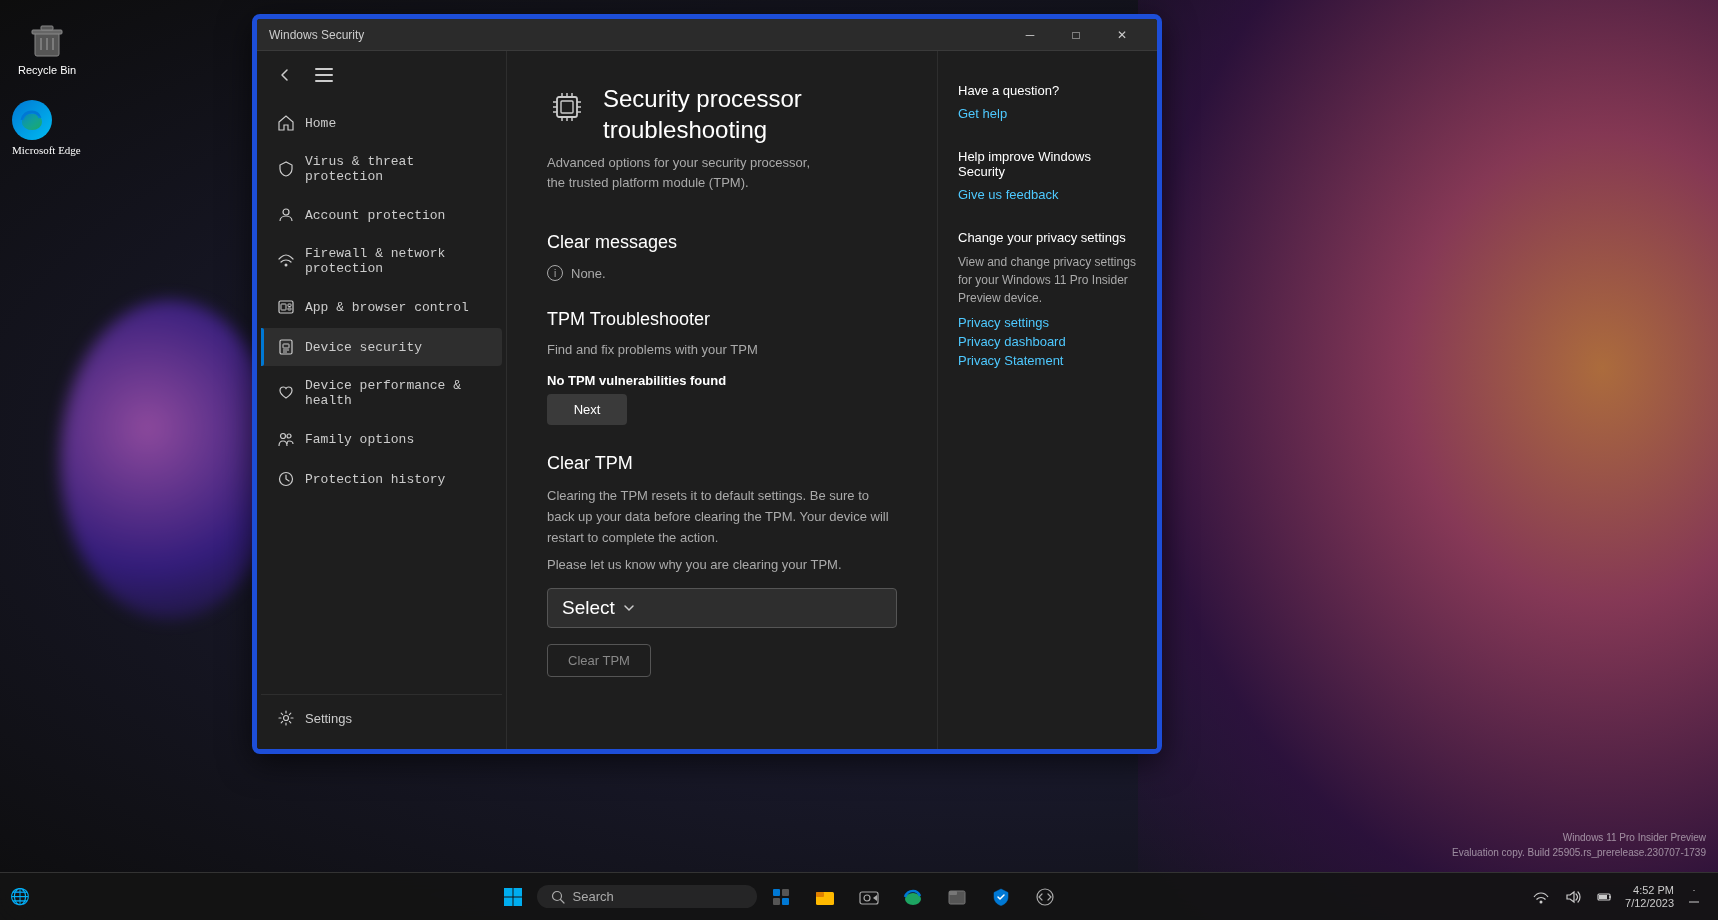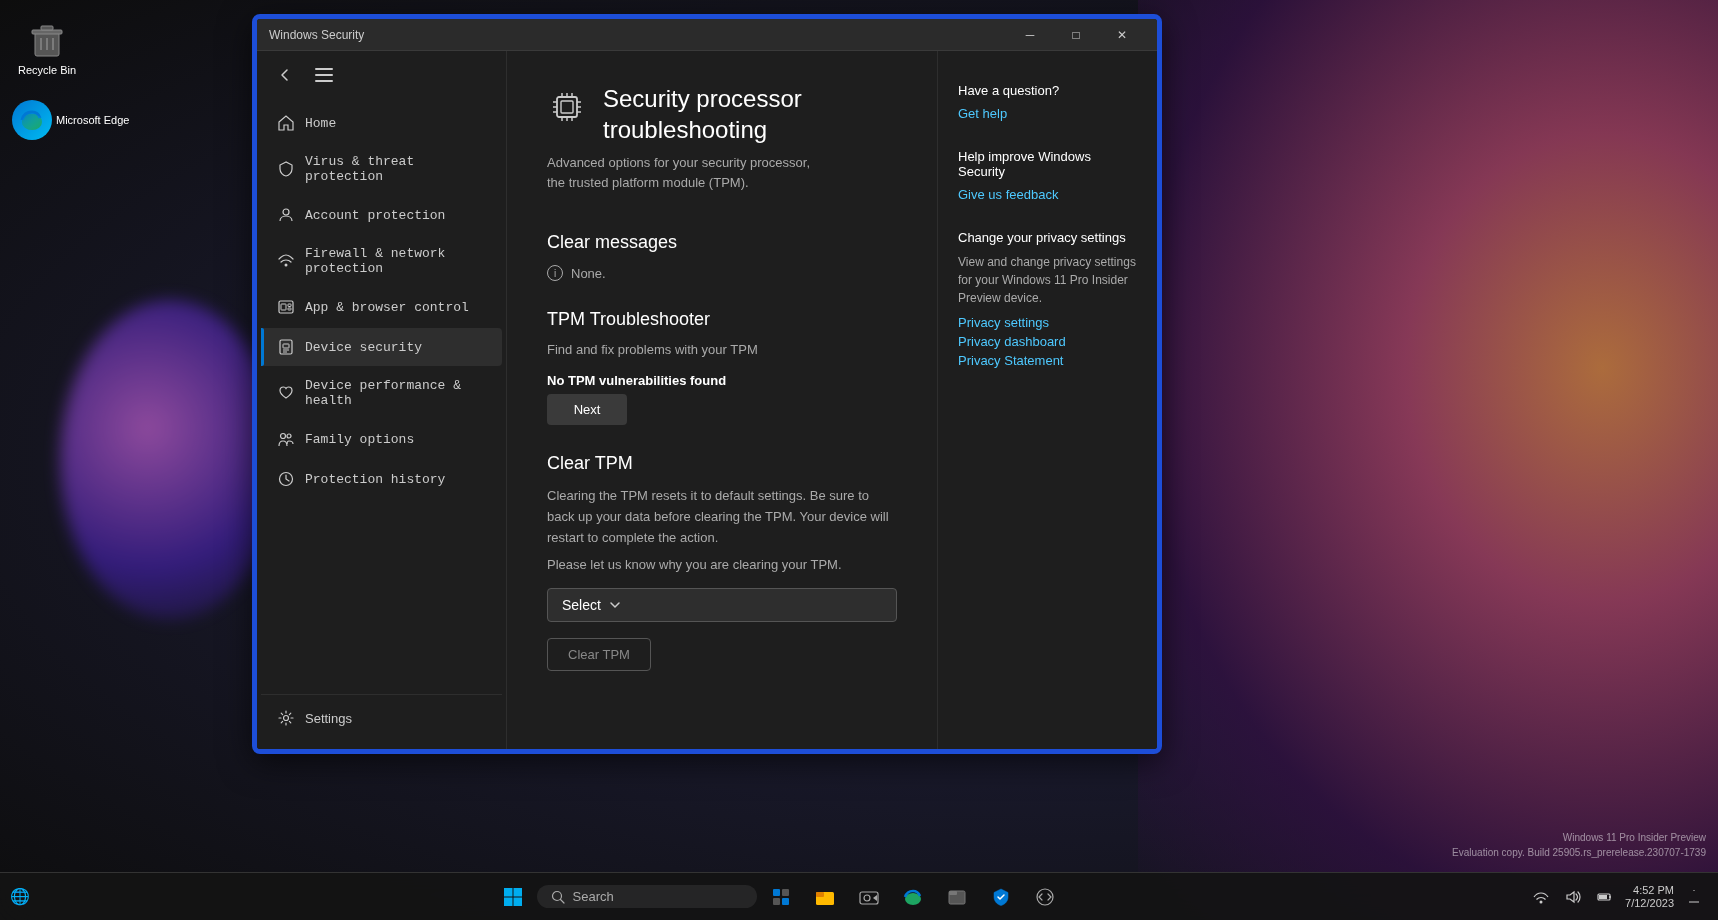--- a/index.html
+++ b/index.html
@@ -58,26 +58,26 @@
       width: 40px;
       height: 40px;
     }
 
     
     .desktop-icon-edge {
       position: absolute;
       top: 100px;
       left: 12px;
       display: flex;
-      flex-direction: row;
-      align-items: center;
+      flex-direction: column;
       color: white;
       font-size: 11px;
       gap: 4px;
       cursor: pointer;
+      font-family: Liberation Serif, serif;
     }
     .edge-icon-circle {
       width: 40px;
       height: 40px;
       border-radius: 50%;
       background: linear-gradient(135deg, #0078d4, #00bcf2);
       display: flex;
       align-items: center;
       justify-content: center;
       font-size: 22px;
@@ -352,21 +352,21 @@
     .clear-reason {
       font-size: 13px;
       color: #aaaaaa;
       margin-bottom: 16px;
     }
     .select-dropdown {
       background: #2e2e2e;
       border: 1px solid #555;
       color: #ffffff;
       padding: 8px 21px 8px 14px;
-      font-size: 14px;
+      font-size: 19px;
       border-radius: 4px;
       cursor: pointer;
       display: flex;
       align-items: center;
       gap: 8px;
       min-width: 100px;
       position: relative;
     }
 
     .clear-tpm-btn {

